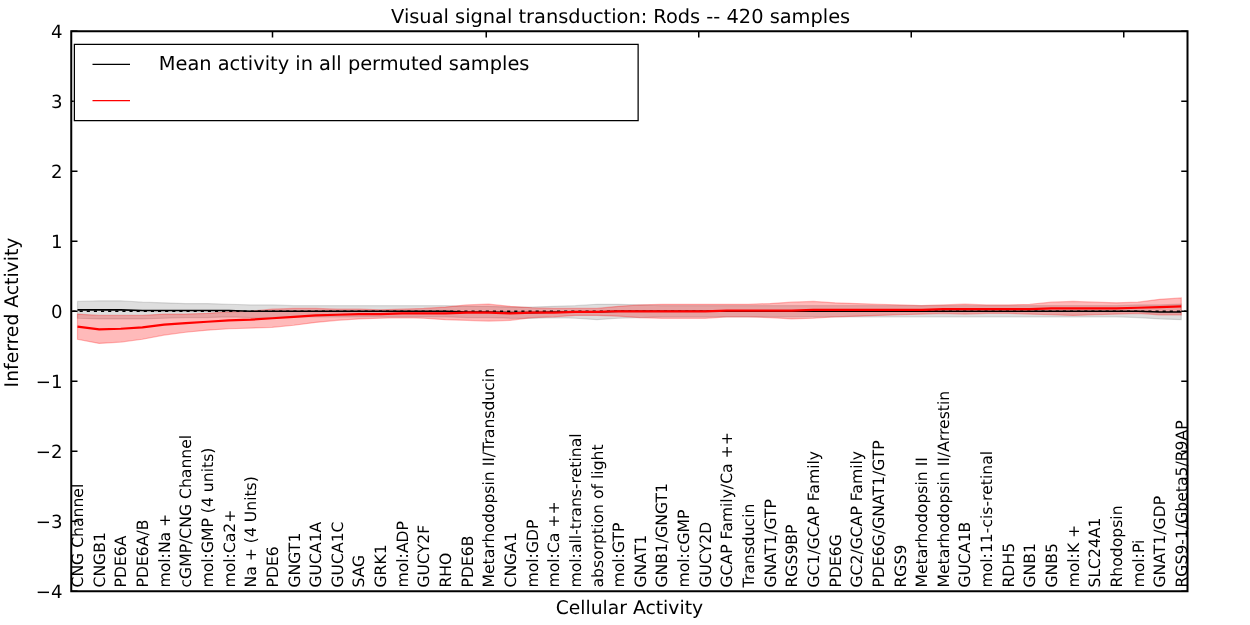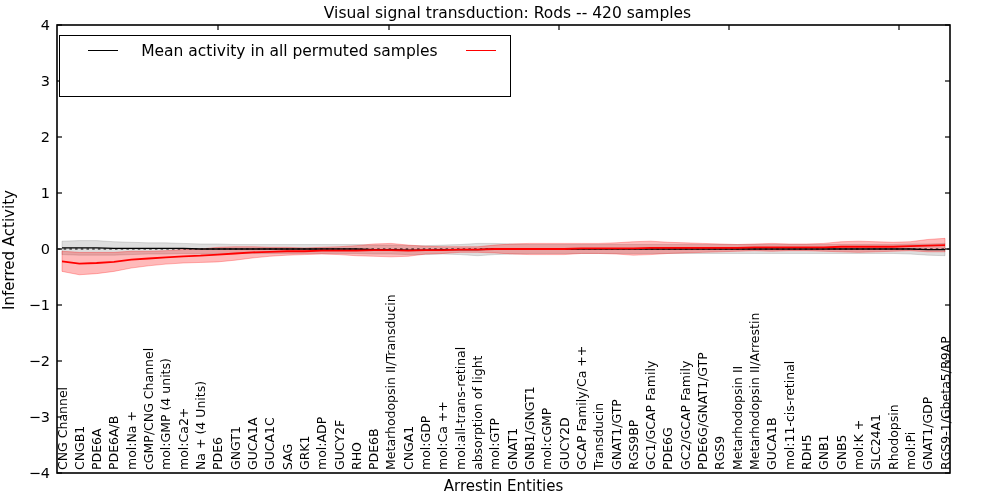--- a/index.html
+++ b/index.html
@@ -3,35 +3,35 @@
 <meta charset="utf-8">
 <style>
   html,body{margin:0;padding:0;background:#fff;}
   #figure{
     position:relative;width:1000px;height:500px;background:#ffffff;
     font-family:"DejaVu Sans","Liberation Sans",sans-serif;color:#000;
     overflow:hidden;
   }
   #chart-svg{position:absolute;left:0;top:0;}
   .fig-title{
-    position:absolute;top:4px;left:61px;width:893px;text-align:center;
+    position:absolute;top:4px;left:50px;width:893px;text-align:center;
     font-size:15.5px;
   }
   .x-label{
     position:absolute;top:477px;left:57px;width:893px;text-align:center;
     font-size:15px;
   }
   .y-label{
     position:absolute;left:-61px;top:241px;width:140px;text-align:center;
     font-size:15px;transform:rotate(-90deg);
   }
   .legend{
     position:absolute;left:59px;top:35px;width:452px;height:62px;
     border:1.5px solid #000;background:#fff;box-sizing:border-box;
-    display:flex;flex-direction:row;justify-content:space-evenly;
+    display:flex;flex-direction:column;justify-content:space-evenly;
   }
   .legend-row{display:flex;align-items:center;height:29px;}
   .legend-swatch{width:30px;height:0;border-top:1.6px solid #000;margin-left:14px;flex:none;}
   .legend-text{margin-left:23px;font-size:15.5px;white-space:nowrap;}
 </style>
 </head>
 <body>
 
 <div id="figure">
   <svg id="chart-svg" width="1000" height="500">
@@ -124,21 +124,21 @@
       <text transform="translate(897.5588235294117 470) rotate(-90)" text-anchor="start" font-size="12.5px" fill="#000">Rhodopsin</text>
       <text transform="translate(914.8725490196078 470) rotate(-90)" text-anchor="start" font-size="12.5px" fill="#000">mol:Pi</text>
       <text transform="translate(932.1862745098039 470) rotate(-90)" text-anchor="start" font-size="12.5px" fill="#000">GNAT1/GDP</text>
       <text transform="translate(949.5 470) rotate(-90)" text-anchor="start" font-size="12.5px" fill="#000">RGS9-1/Gbeta5/R9AP</text>
     </svg>
 
   <div class="fig-title">Visual signal transduction: Rods -- 420 samples</div>
 
   <div class="y-label">Inferred Activity</div>
 
-  <div class="x-label">Arrestin Entities</div>
+  <div class="x-label">Cellular Activity</div>
 
   <div class="legend">
     <div class="legend-row">
       <span class="legend-swatch" style="border-top-color: rgb(0, 0, 0);"></span>
       <span class="legend-text">Mean activity in all permuted samples</span>
     </div>
     <div class="legend-row">
       <span class="legend-swatch" style="border-top-color: rgb(255, 0, 0);"></span>
     </div>
   </div>

